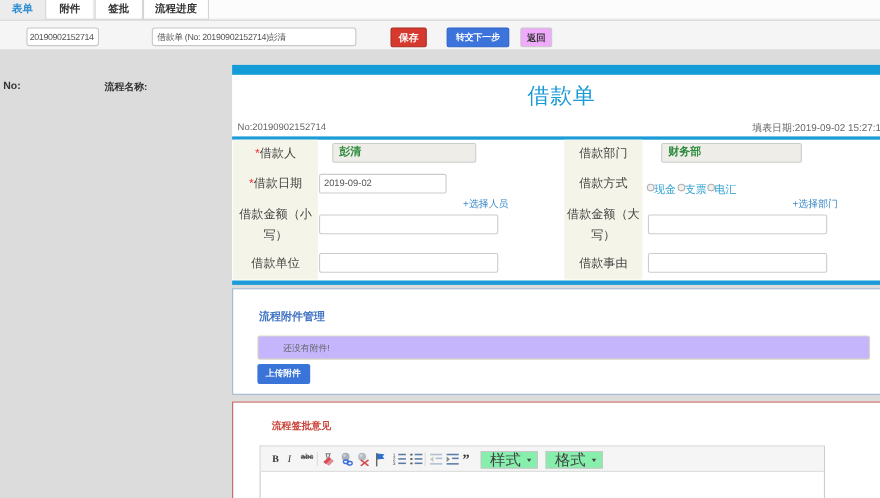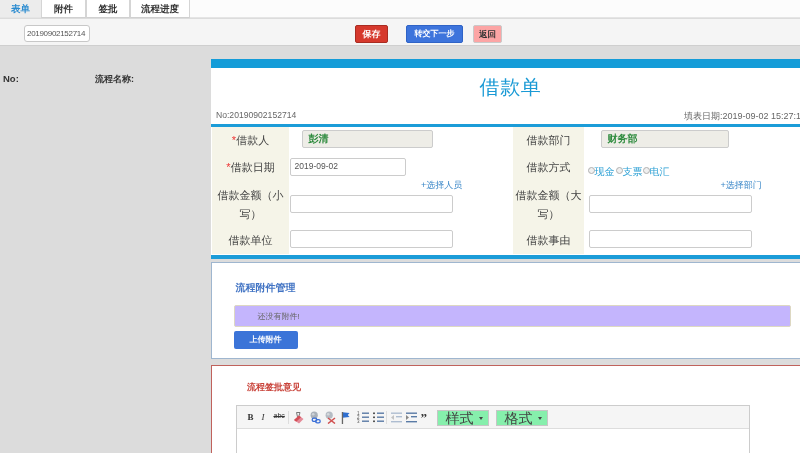--- a/index.html
+++ b/index.html
@@ -58,23 +58,24 @@
   <div class="tab active" style="left:0; width:41px;">表单</div>
   <div class="tab" style="left:41px; width:45px;">附件</div>
   <div class="tab" style="left:86px; width:44px;">签批</div>
   <div class="tab" style="left:130px; width:60px;">流程进度</div>
 </div>
 
 <div id="row2">
   <div class="lbl" style="left:3px; top:10px; font-size:9.5px;">No:</div>
   <div class="tinput" style="left:24px; top:6px; width:66px; height:17px; padding-left:2px;">20190902152714</div>
   <div class="lbl" style="left:95px; top:10px;">流程名称:</div>
+  <div class="tinput" style="left:138px; top:6px; width:186px; height:17px;">借款单 (No: 20190902152714)彭清</div>
   <div class="btn" style="left:355px; top:6px; width:33px; background:#d6392d; border:1px solid #a82c22; line-height:16px; font-size:9px;">保存</div>
   <div class="btn" style="left:406px; top:6px; width:57px; background:#3d74dc; border:1px solid #2f63c6; line-height:16px; font-size:8px;">转交下一步</div>
-  <div class="btn" style="left:473px; top:6px; width:29px; background:#fca5a5; border:1px solid #c9c9c9; color:#333; font-size:8.5px; line-height:16px;">返回</div>
+  <div class="btn" style="left:473px; top:6px; width:29px; background:#f0abfc; border:1px solid #c9c9c9; color:#333; font-size:8.5px; line-height:16px;">返回</div>
 </div>
 
 <div id="panel1">
   <div class="abs" style="left:0; top:-1px; width:599px; height:9px; background:#149cd8;"></div>
   <div class="abs" style="left:0; top:13.5px; width:599px; text-align:center; font-size:20px; letter-spacing:0.6px; color:#1a9ad5;">借款单</div>
   <div class="abs" style="left:5px; top:50px; font-size:8.6px; color:#666;">No:20190902152714</div>
   <div class="abs" style="right:4px; top:50px; font-size:9px; color:#666;">填表日期:2019-09-02 15:27:17</div>
 
   <div class="abs" style="left:0; top:64px; width:599px; height:3px; background:#1b9cd8;"></div>
   <div class="abs" style="left:0; top:195px; width:599px; height:4px; background:#1b9cd8;"></div>
@@ -106,21 +107,21 @@
 
   <div class="flabel" style="left:1px; top:171px; width:77px;">借款单位</div>
   <div class="finput" style="left:78.5px; top:170px; width:163px; height:18px;"></div>
   <div class="flabel" style="left:302px; top:171px; width:71px;">借款事由</div>
   <div class="finput" style="left:377.5px; top:170px; width:163px; height:18px;"></div>
 </div>
 
 <div id="panel2">
   <div class="abs" style="left:23.5px; top:18px; font-size:10px; font-weight:bold; color:#4274c4;">流程附件管理</div>
   <div class="abs" style="left:21.5px; top:42px; width:557px; height:22px; background:#c4b5fd; border:1px solid #ddd8c2; border-radius:2px; font-size:8px; color:#666; line-height:21px; padding-left:23px;">还没有附件!</div>
-  <div class="btn" style="left:21.5px; top:68px; width:64px; height:18px; background:#3b74d8; font-size:8px; line-height:18px;">上传附件</div>
+  <div class="btn" style="left:21.5px; top:68px; width:48px; height:18px; background:#3b74d8; font-size:8px; line-height:18px;">上传附件</div>
 </div>
 
 <div id="panel3">
   <div class="abs" style="left:35px; top:15px; font-size:9px; font-weight:bold; color:#c9433a;">流程签批意见</div>
 
   <div class="abs" style="left:23.5px; top:39px; width:514px; height:80px; border:1px solid #ccc; background:#fff;">
     <div class="abs" style="left:0; top:0; width:512px; height:23px; border-bottom:1px solid #ddd; background:#f5f5f5;"></div>
 
     <div class="ticon" style="left:11px; top:6px; font-weight:bold; font-family:'Liberation Serif',serif;">B</div>
     <div class="ticon" style="left:25px; top:6px; font-style:italic; font-family:'Liberation Serif',serif;">I</div>

